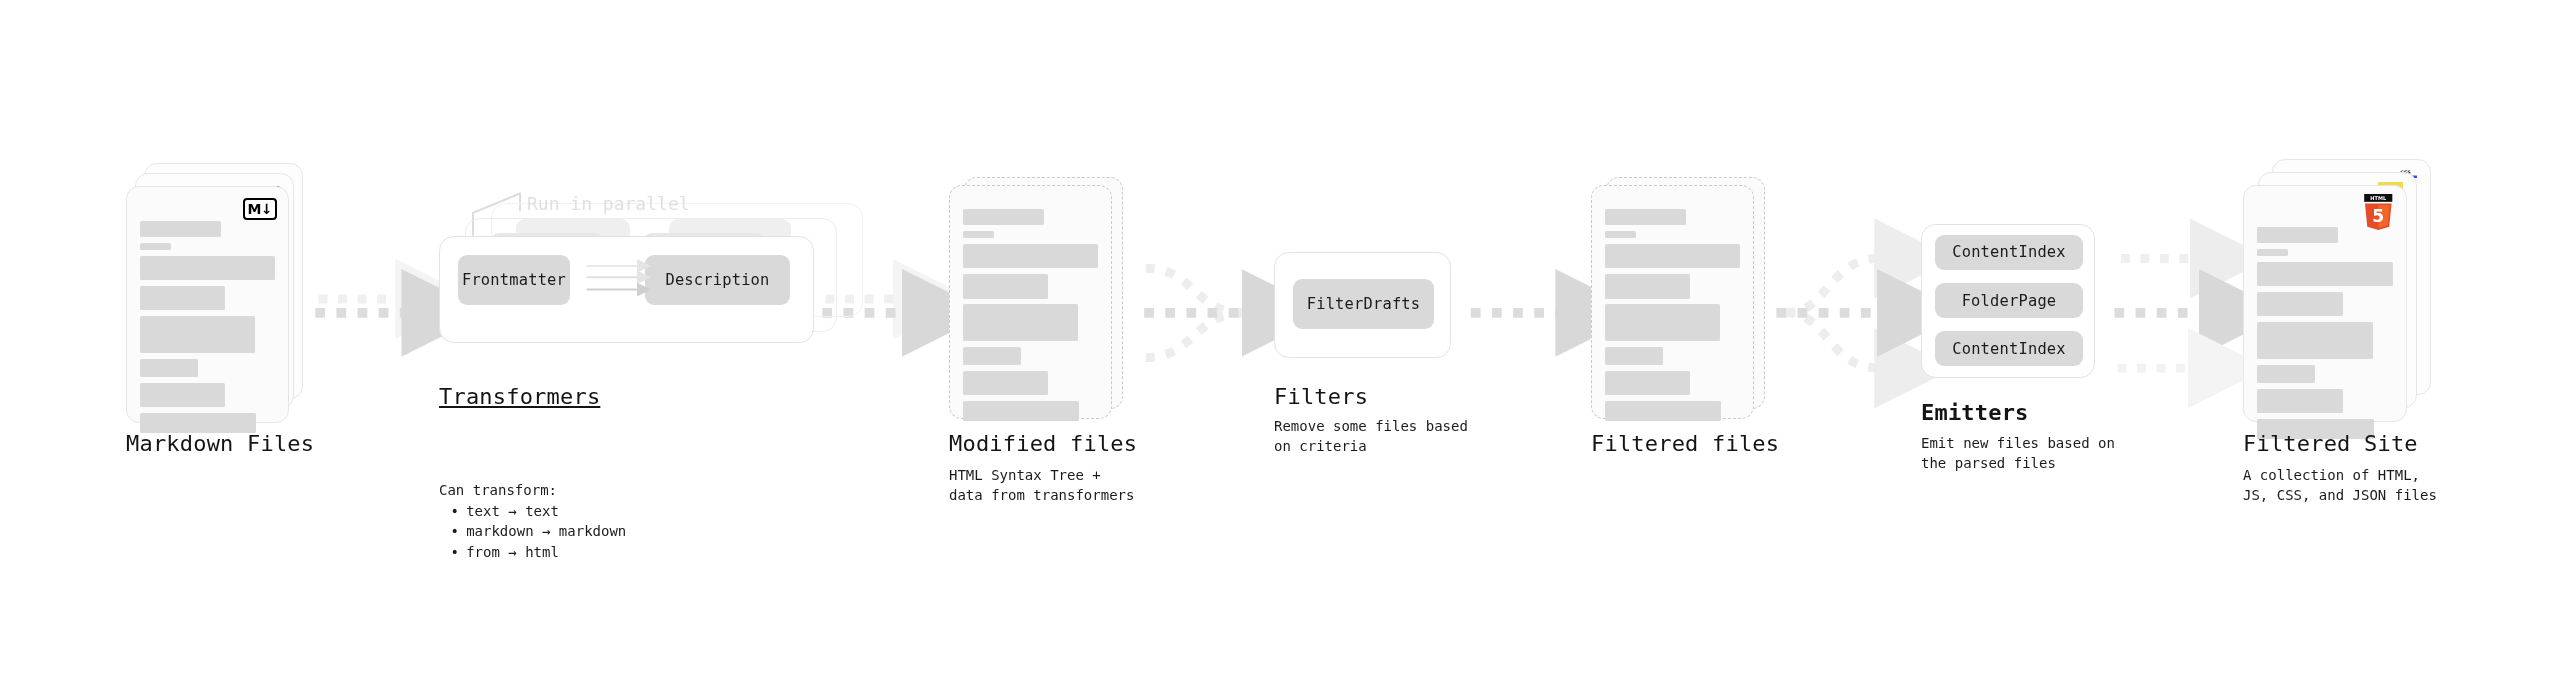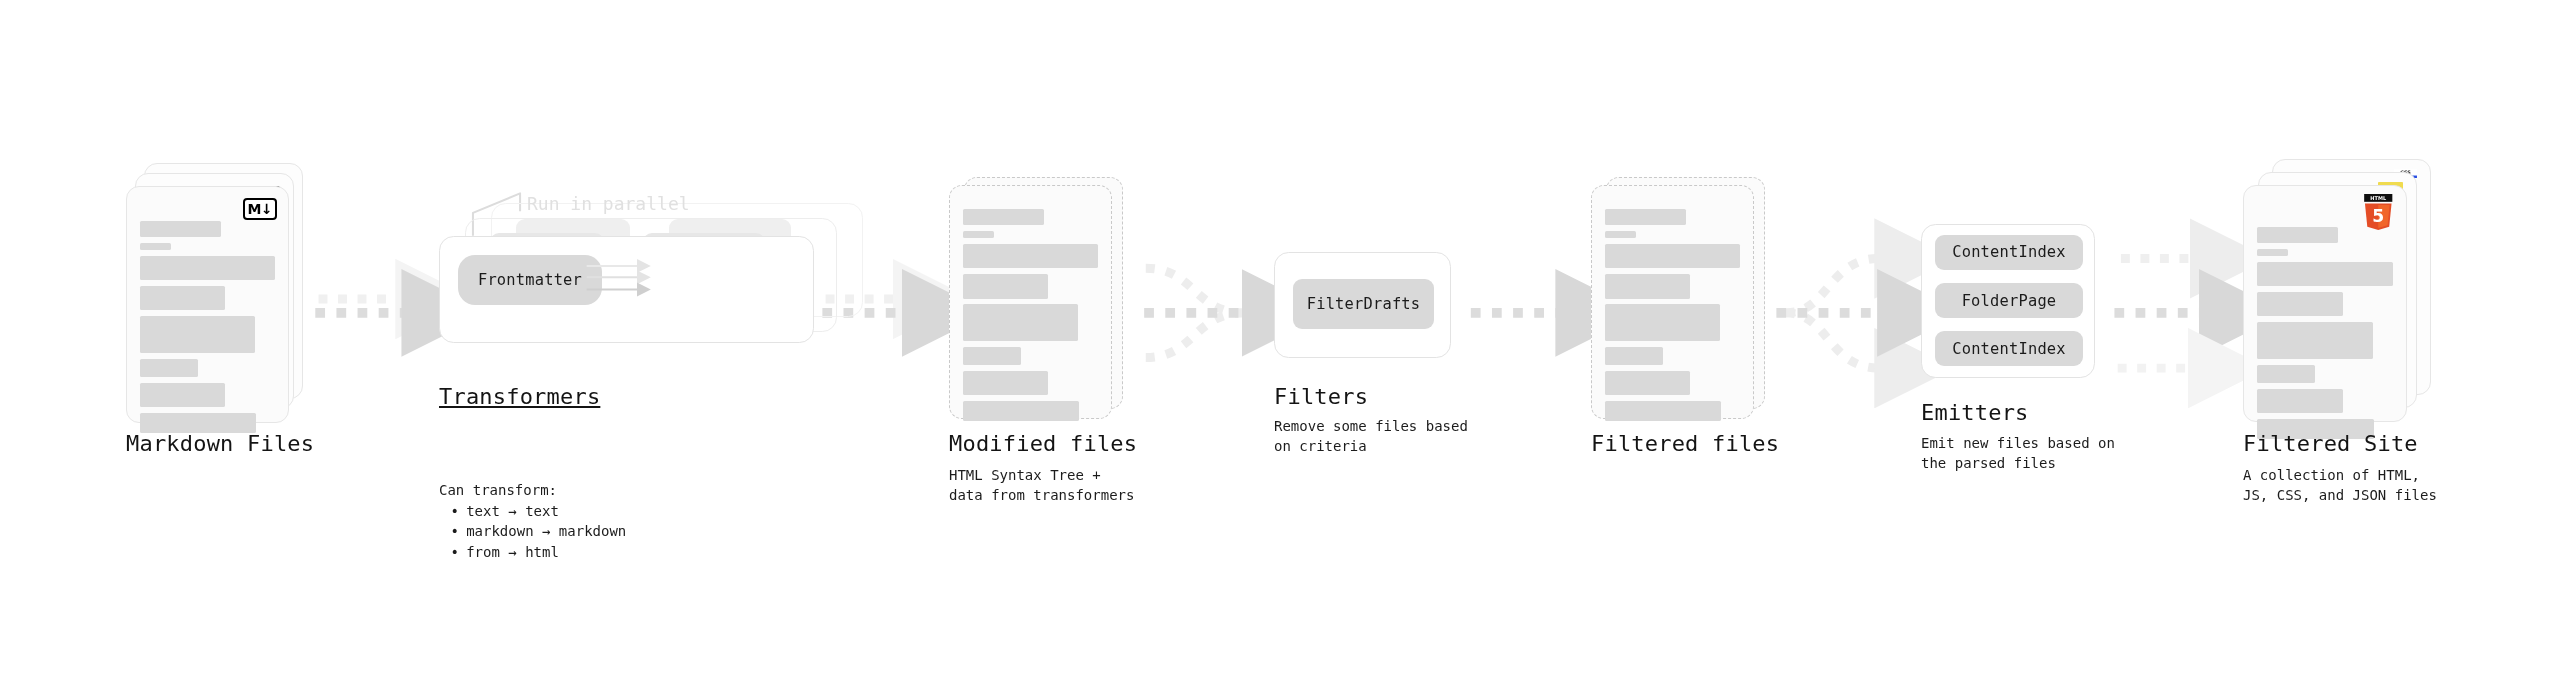--- a/index.html
+++ b/index.html
@@ -222,22 +222,25 @@
     <div class="panel ghost2" style="left:52px; top:0px; width:372px; height:114px;">
       <div class="pill g2" style="left:24.4px; top:14.6px; width:114px; height:47px;"></div>
       <div class="pill g2" style="left:177px; top:14.6px; width:122px; height:47px;"></div>
     </div>
     <div class="panel ghost1" style="left:26px; top:14.6px; width:372px; height:114px;">
       <div class="pill g1" style="left:24.4px; top:14.6px; width:114px; height:47px;"></div>
       <div class="pill g1" style="left:177px; top:14.6px; width:122px; height:47px;"></div>
     </div>
 
     <div class="panel" style="left:0px; top:32.5px; width:375px; height:107px;">
-      <div class="pill" style="left:18px; top:18.7px; width:144px; height:50px;border-radius:17px;">
+      <div class="pill" style="left:18px; top:18.7px; width:112px; height:50px;">
         <span>Frontmatter</span>
+      </div>
+      <div class="pill" style="left:205px; top:18.7px; width:145px; height:50px;">
+        <span>Description</span>
       </div>
       <svg style="left:145px; top:23px; width:65px; height:46px;" viewBox="0 0 80 56">
         <defs>
           <marker id="tah" markerWidth="7" markerHeight="7" refX="1" refY="3.5" orient="auto">
             <path d="M0,0 L7,3.5 L0,7 Z" fill="#cfcfcf"></path>
           </marker>
           <marker id="tahl" markerWidth="7" markerHeight="7" refX="1" refY="3.5" orient="auto">
             <path d="M0,0 L7,3.5 L0,7 Z" fill="#e4e4e4"></path>
           </marker>
         </defs>
@@ -315,21 +318,21 @@
         <span>ContentIndex</span>
       </div>
       <div class="pill" style="left:13px; top:58px; width:148px; height:35px;">
         <span>FolderPage</span>
       </div>
       <div class="pill" style="left:13px; top:106px; width:148px; height:35px;">
         <span>ContentIndex</span>
       </div>
     </div>
   </div>
-  <div class="title" style="left:1921px; top:400px;">Emitters</div>
+  <div class="title" style="left:1921px; top:400px;font-weight:bold;">Emitters</div>
   <div class="desc" style="left:1921px; top:433px;">Emit new files based on
 the parsed files</div>
 
   <div class="node" style="left:2243px; top:159px;">
     <div class="doc-stack" style="width:195px; height:268px;">
       <div class="doc back" style="left:29px; top:0px; width:159px; height:236px;">
         <svg class="css-badge" viewBox="0 0 28 11">
           <rect x="0" y="0" width="28" height="7" fill="#ffffff"></rect>
           <text x="14" y="6" font-size="6" font-family="DejaVu Sans, sans-serif" font-weight="bold" fill="#1b1b1b" text-anchor="middle">CSS</text>
           <rect x="0" y="8" width="28" height="3" fill="#264de4"></rect>

